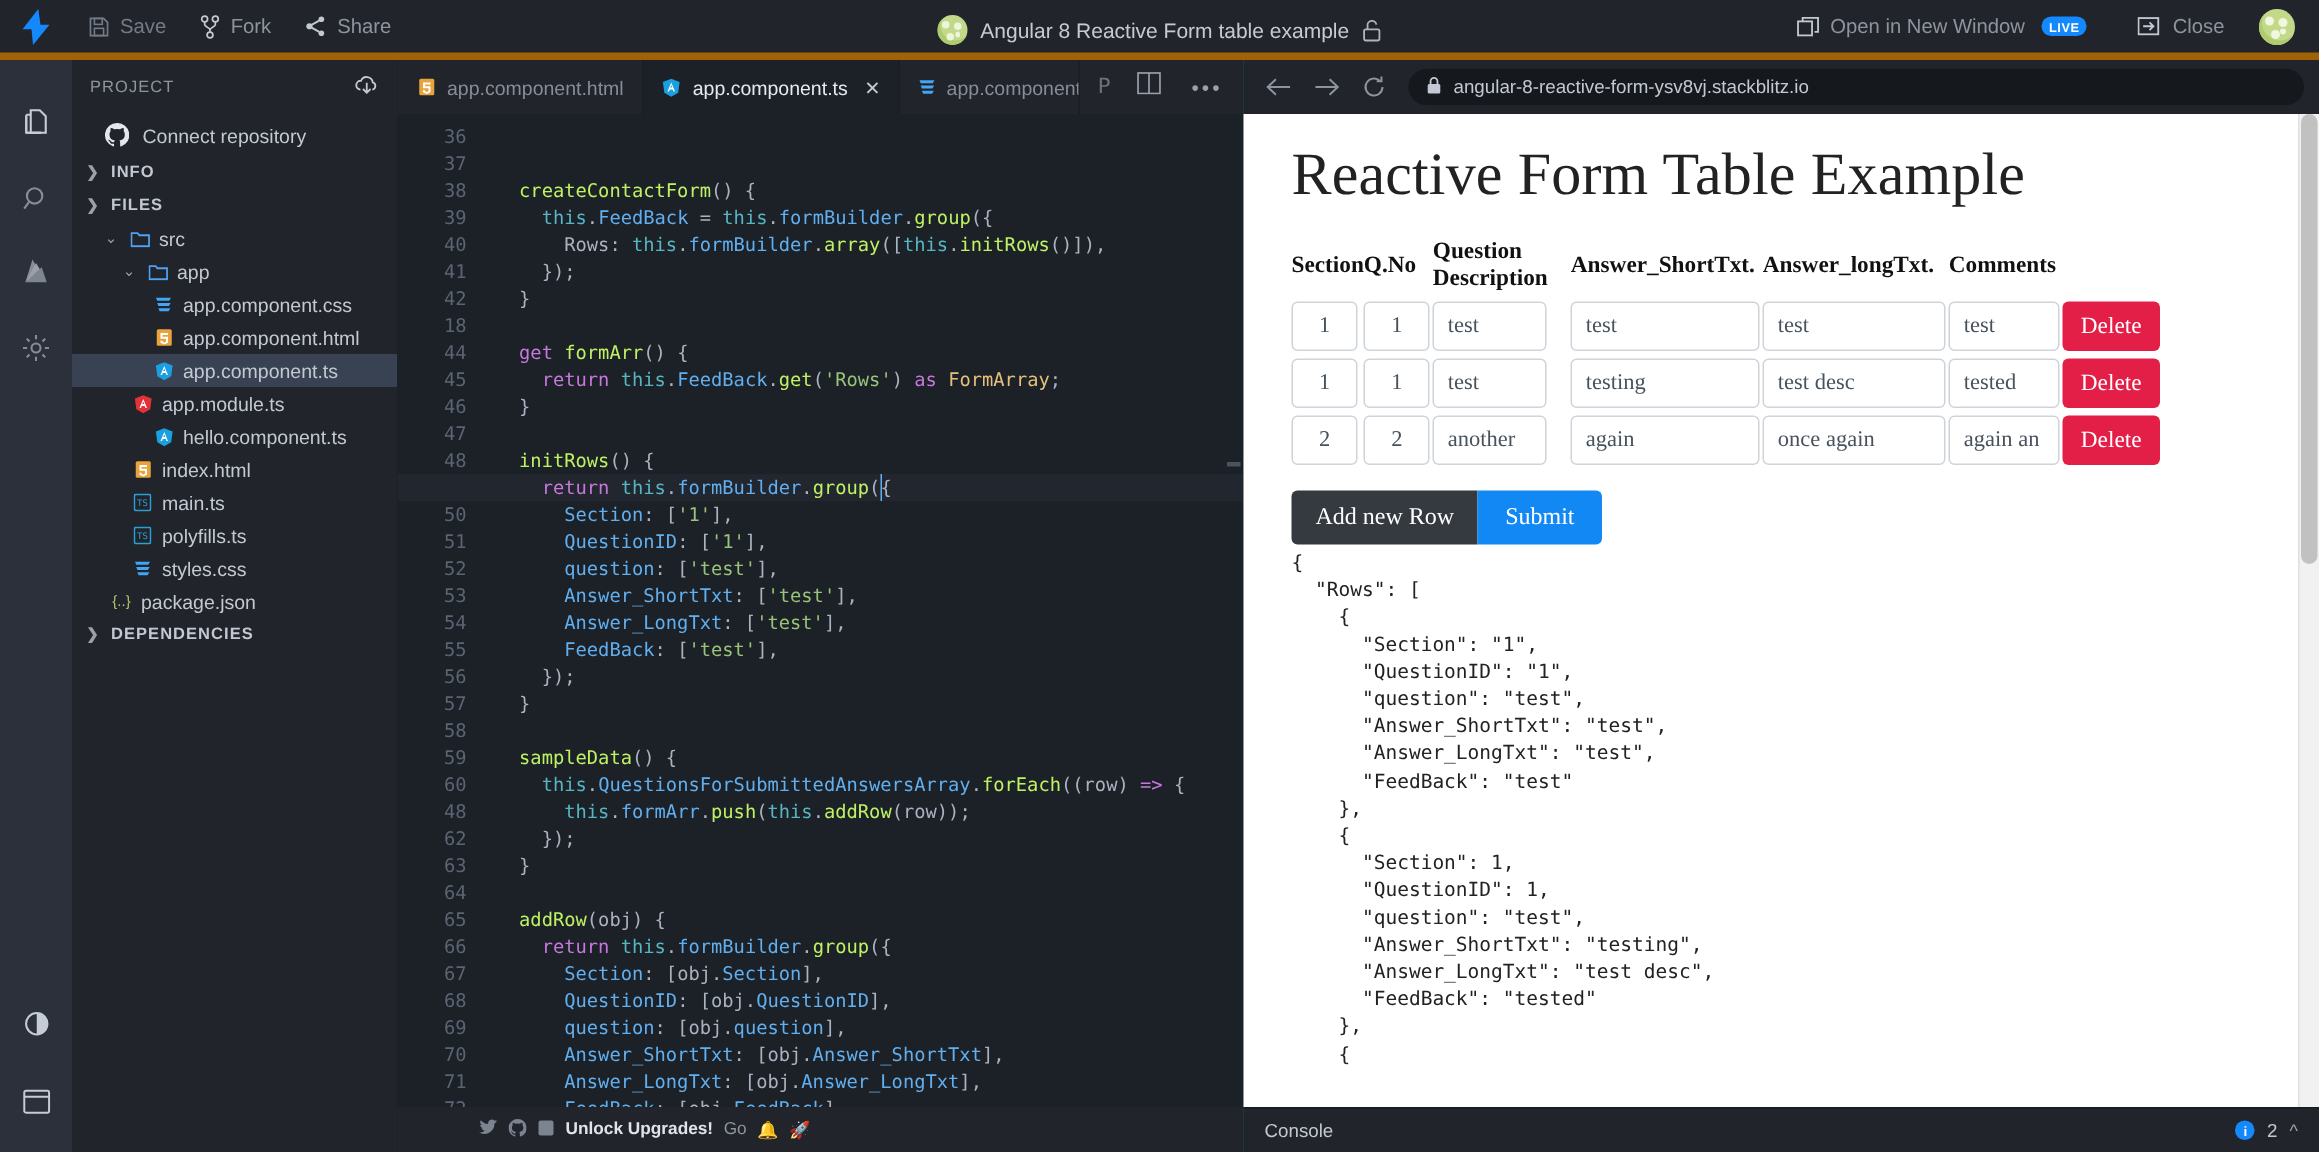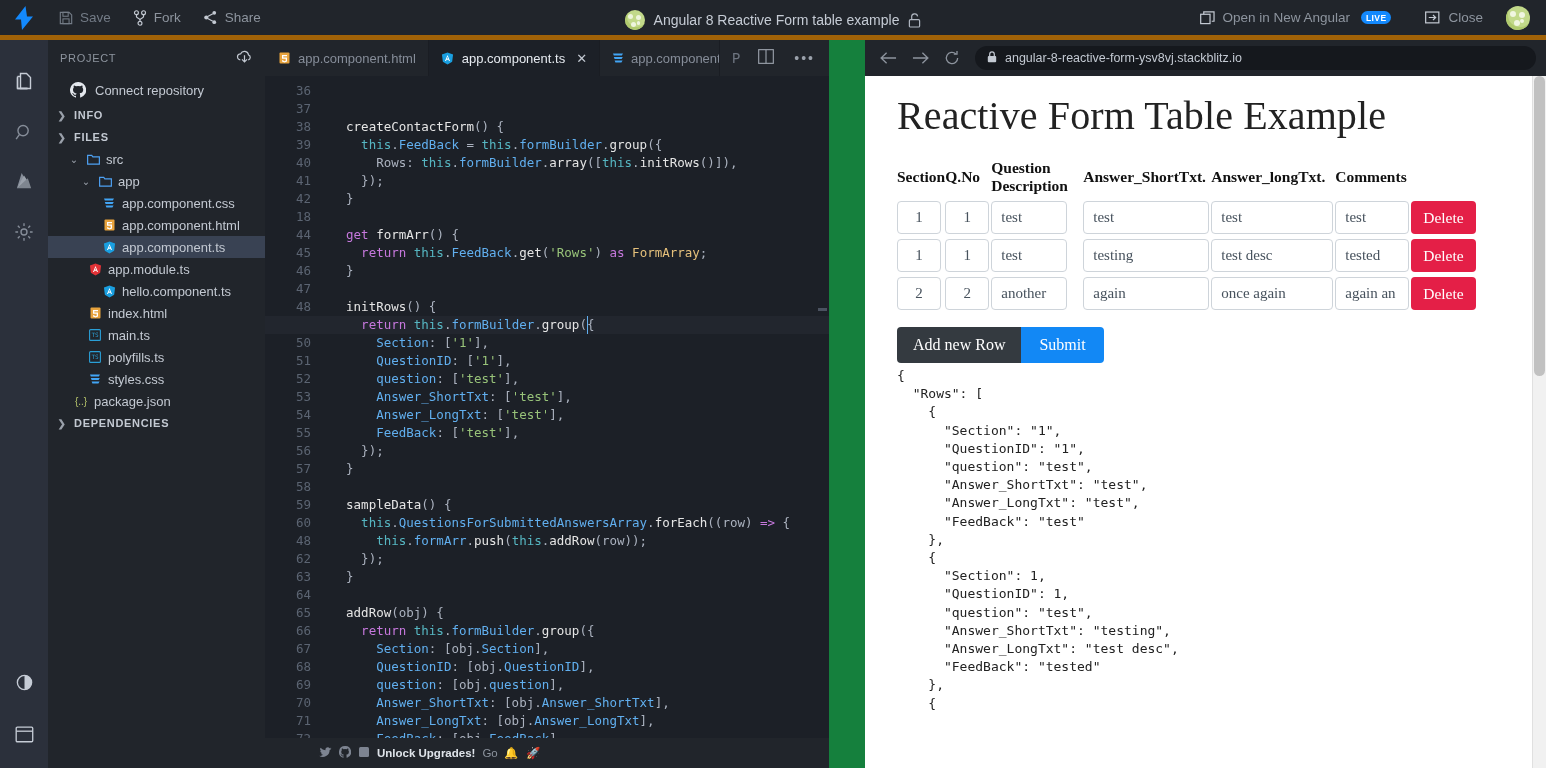--- a/index.html
+++ b/index.html
@@ -130,38 +130,38 @@
   .gutter div.hl { color:#aab2bf; }
   .code {
     flex:1 1 auto; font-family:"DejaVu Sans Mono", monospace; font-size:12.5px;
     line-height:18px; padding:6px 0 0 10px; white-space:pre; color:#abb2bf;
     overflow:hidden; position:relative;
   }
   .code .ln { height:18px; }
   .code-hl-band { position:absolute; left:0; right:0; height:18px; background:#22262e; }
   .kw   { color:#c678dd; }
   .kwb  { color:#56b6c2; }
-  .fn   { color:#e5e5e5; }
+  .fn   { color:#bef264; }
   .str  { color:#98c379; }
   .typ  { color:#e5c07b; }
   .pun  { color:#abb2bf; }
   .var  { color:#61afef; }
   .cursor { display:inline-block; width:1px; background:#61afef; }
   .scroll-mark { position:absolute; right:2px; width:9px; height:3px; background:#4b5260; }
 
   .statusbar {
     flex:0 0 30px; height:30px; background:#21252b; display:flex; align-items:center;
     color:#8d949e; font-size:11.5px;
   }
   .sbar-left { width:48px; }
   .sbar-social { display:flex; align-items:center; gap:7px; padding-left:6px; }
   .sbar-unlock { color:#dfe4ea; font-weight:bold; font-size:11.5px; }
 
   
-  .preview-col { flex:0 0 717px; width:717px; display:flex; flex-direction:column; background:#15803d; min-width:0;padding-left:36px; }
+  .preview-col { flex:0 0 717px; width:717px; display:flex; flex-direction:column; background:#15803d; min-width:0; }
   .browserbar {
     height:36px; flex:0 0 36px; background:#21252b; display:flex; align-items:center;
     gap:6px; padding:0 10px;
   }
   .nav-btn { width:26px;height:26px; display:flex; align-items:center; justify-content:center; color:#8d949e; cursor:pointer; }
   .urlbox {
     flex:1 1 auto; height:24px; background:#15181d; border-radius:12px;
     display:flex; align-items:center; gap:8px; padding:0 12px;
     color:#c3c9d2; font-size:12.5px; margin-left:4px;
   }
@@ -272,21 +272,21 @@
         <path d="M4 7V4.5A3 3 0 0 1 10.3 3.6" fill="none" stroke="#aeb5bf" stroke-width="1.3"></path>
       </svg>
     </div>
 
     <div class="tb-right">
       <div class="tb-btn">
         <svg width="15" height="14" viewBox="0 0 16 15">
           <rect x="0.7" y="3.5" width="10" height="10" fill="none" stroke="#c3c9d2" stroke-width="1.3"></rect>
           <path d="M4 3.5V1h11v10h-2.5" fill="none" stroke="#c3c9d2" stroke-width="1.3"></path>
         </svg>
-        <span>Open in New Angular</span>
+        <span>Open in New Window</span>
         <span class="live-badge">LIVE</span>
       </div>
       <div class="tb-btn" style="margin-left:12px;">
         <svg width="16" height="15" viewBox="0 0 17 15">
           <rect x="0.7" y="1.7" width="14" height="11.5" fill="none" stroke="#c3c9d2" stroke-width="1.3"></rect>
           <path d="M4 7.5h7M8.5 4.8l2.8 2.7-2.8 2.7" fill="none" stroke="#c3c9d2" stroke-width="1.3"></path>
         </svg>
         <span>Close</span>
       </div>
       <div class="user-avatar"></div>
@@ -746,15 +746,23 @@
       "Answer_LongTxt": "test desc",
       "FeedBack": "tested"
     },
     {</pre>
         </div>
         <div class="pv-scrollbar">
           <div class="pv-thumb"></div>
         </div>
       </div>
 
+      <div class="console-bar">
+        <span>Console</span>
+        <span class="console-right">
+          <span class="info-dot">i</span>
+          <span>2</span>
+          <span class="chev-up">^</span>
+        </span>
+      </div>
     </div>
   </div>
 </div>
 
 </body></html>

